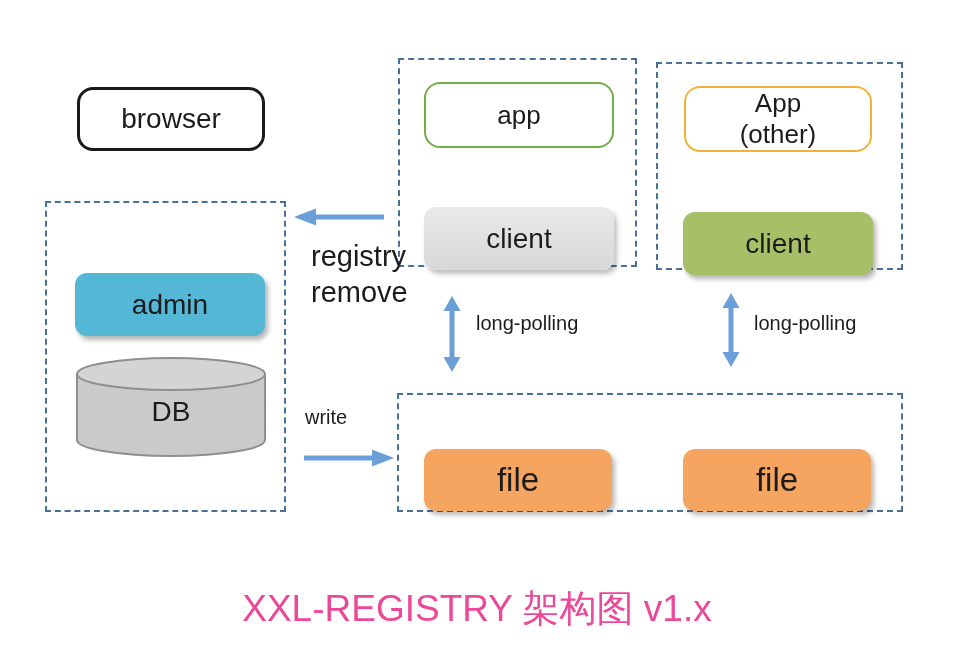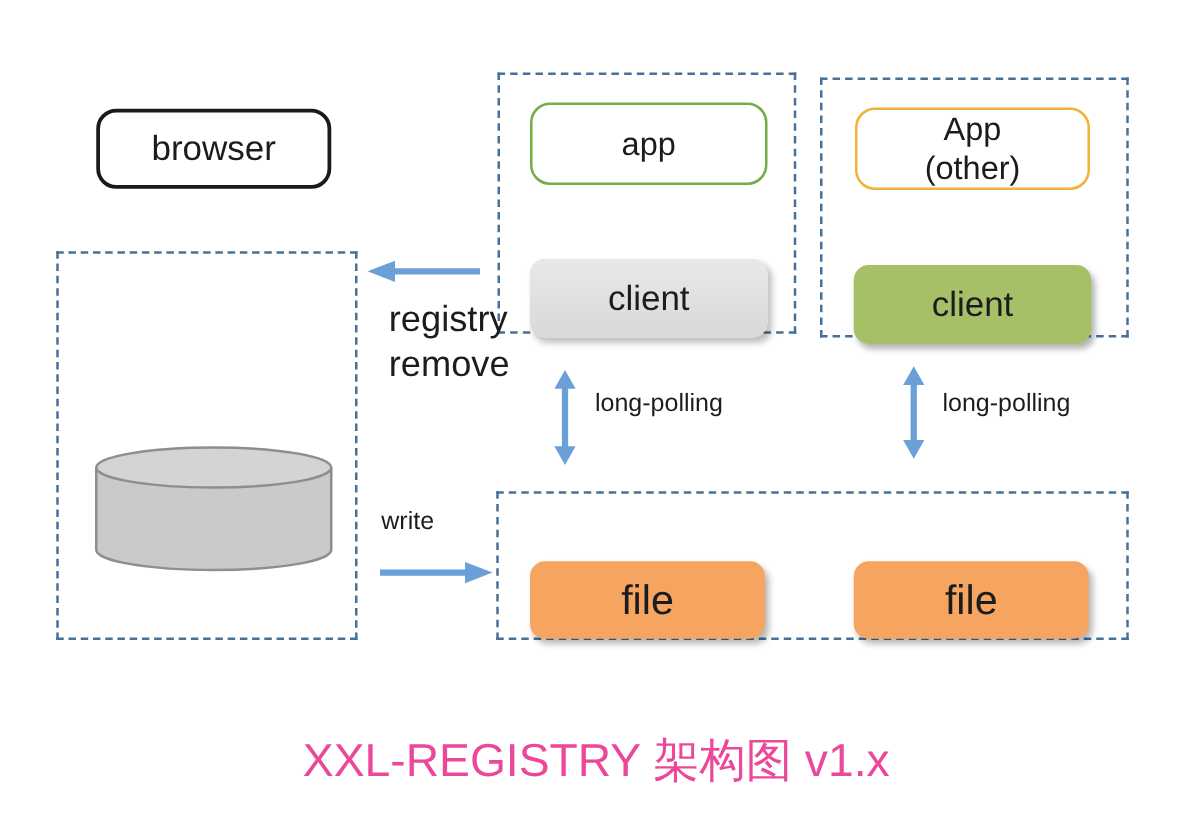--- a/index.html
+++ b/index.html
@@ -117,25 +117,29 @@
 <body>
 
 <div id="canvas">
 
   <div class="abs node browser-box">
     <span>browser</span>
   </div>
 
   <div class="abs group group-left"></div>
 
+  <div class="abs node rounded-soft admin-box">
+    <span>admin</span>
+  </div>
 
   <svg class="abs" style="left:75px; top:356px;" width="192" height="102" viewBox="0 0 192 102">
     <path d="M2,18 L2,84 A94,16 0 0 0 190,84 L190,18" fill="#cacaca" stroke="#8e8e8e" stroke-width="2"></path>
     <ellipse cx="96" cy="18" rx="94" ry="16" fill="#d4d4d4" stroke="#8e8e8e" stroke-width="2"></ellipse>
   </svg>
+  <div class="abs db-label">DB</div>
 
   <div class="abs group group-mid"></div>
 
   <div class="abs node app1-box">
     <span>app</span>
   </div>
 
   <div class="abs node rounded-soft client1-box">
     <span>client</span>
   </div>

